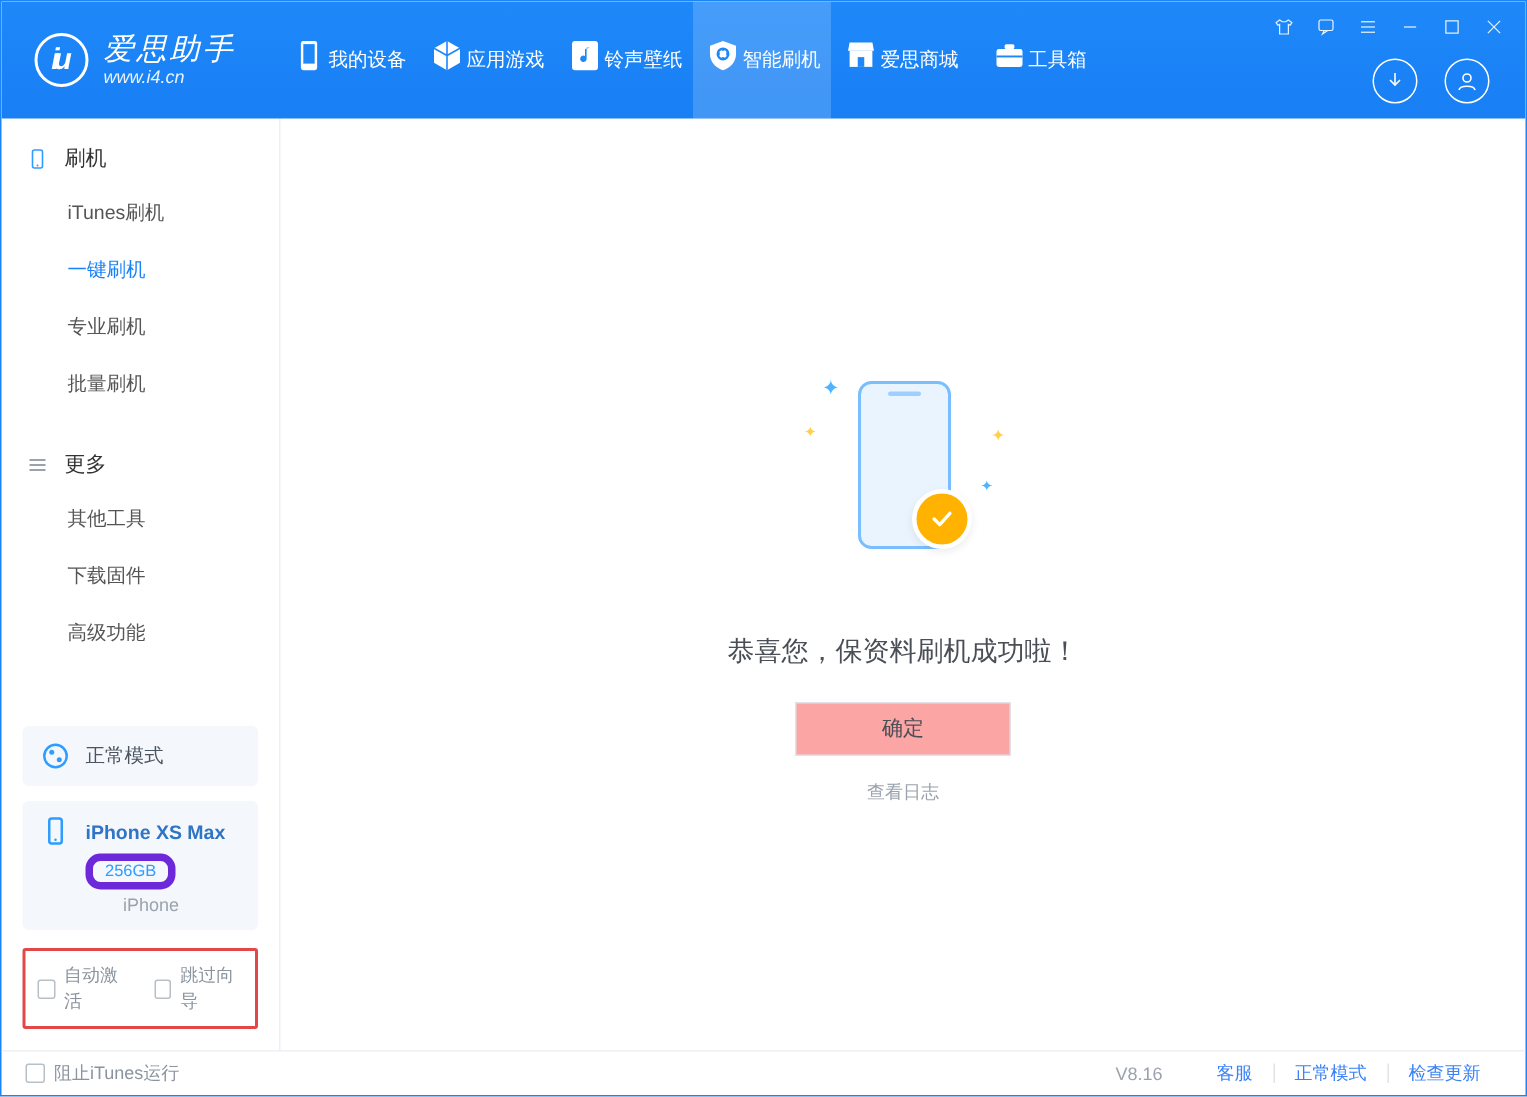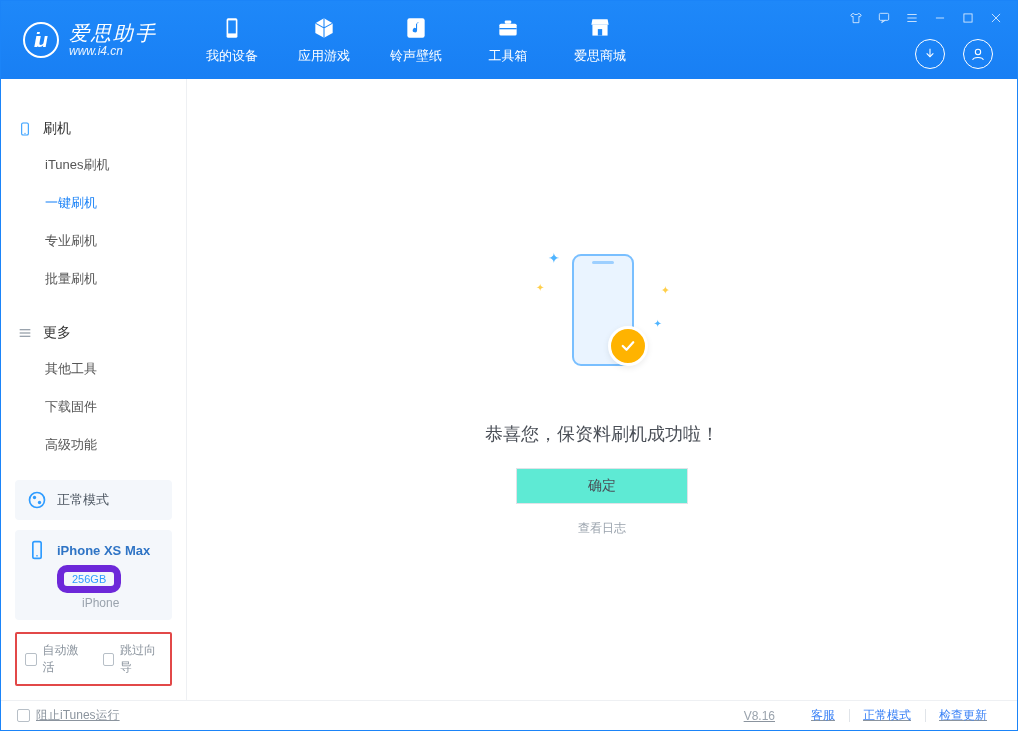--- a/index.html
+++ b/index.html
@@ -16,70 +16,70 @@
 }
 .brand { display: flex; align-items: center; padding: 0 18px 0 22px; min-width: 185px; }
 .brand-logo { width: 36px; height: 36px; border: 2px solid #fff; border-radius: 50%; display: flex; align-items: center; justify-content: center; font-weight: bold; font-size: 20px; font-style: italic; letter-spacing: -4px; padding-right: 4px; }
 .brand-text { margin-left: 10px; display: flex; flex-direction: column; justify-content: center; line-height: 1.15; font-style: italic; }
 .brand-text .cn { font-size: 20px; letter-spacing: 2px; }
 .brand-text .url { font-size: 12px; opacity: .9; }
 
 .navs { display: flex; align-items: stretch; }
 .nav-item {
   width: 92px;
-  display: flex; flex-direction: column; align-items: center; justify-content: center;
+  display: flex; flex-direction: row; align-items: center; justify-content: center;
   font-size: 13px; cursor: pointer; position: relative;
 }
 .nav-item.active { background: rgba(255,255,255,.18); }
 .nav-item .ic { width: 26px; height: 26px; margin-bottom: 6px; display:flex;align-items:center;justify-content:center; }
 .nav-item .ic svg { width:100%;height:100%;fill:#fff; }
 
 .win-tools { position: absolute; top: 8px; right: 12px; display: flex; gap: 10px; }
 .win-tools .tool { width: 18px; height: 18px; display:flex;align-items:center;justify-content:center;cursor:pointer;opacity:.9; }
 .win-tools .tool svg{width:14px;height:14px;stroke:#fff;fill:none;stroke-width:1.4;}
 
 .header-circles { position:absolute; right:24px; bottom:10px; display:flex; gap:18px;}
 .header-circles .circ { width:30px;height:30px;border:1.6px solid #fff;border-radius:50%;display:flex;align-items:center;justify-content:center;cursor:pointer;}
 .header-circles .circ svg{width:16px;height:16px;stroke:#fff;fill:none;stroke-width:1.6;}
 
 .body { display:flex; height: calc(731px - 78px - 30px - 2px); }
 .sidebar { width: 186px; border-right:1px solid #eef0f3; display:flex;flex-direction:column; }
-.side-scroll{flex:1;overflow:hidden;padding-top:33px;}
+.side-scroll{flex:1;overflow:hidden;padding-top:10px;}
 .sec-head{display:flex;align-items:center;padding:8px 18px 8px 16px;font-size:14px;color:#333;}
 .sec-head .mic{width:16px;height:16px;margin-right:10px;display:flex;align-items:center;justify-content:center;}
 .sec-head .mic svg{width:100%;height:100%;}
 .side-item{padding:10px 14px 10px 44px;font-size:13px;color:#555;cursor:pointer;}
 .side-item.active{color:#1a82f7;}
 
 .side-bottom{padding:0 14px;}
 .side-card{background:#f4f7fb;border-radius:4px;padding:10px 12px;margin-top:10px;display:flex;align-items:center;font-size:13px;color:#4b5560;}
 .side-card .cic{width:20px;height:20px;margin-right:10px;display:flex;align-items:center;justify-content:center;flex-shrink:0;}
 .side-card .cic svg{width:100%;height:100%;}
 .dev-card{flex-direction:column;align-items:flex-start;gap:2px;}
 .dev-card .row1{display:flex;align-items:center;width:100%;}
-.dev-card .cap-pill{display:inline-block;color:#2f9cff;border:7px solid #6d28d9;border-radius:10px;font-size:11px;padding:1px 8px;margin-left:30px;margin-top:3px;}
+.dev-card .cap-pill{display:inline-block;color:#2f9cff;border:5px solid #6d28d9;border-radius:10px;font-size:11px;padding:1px 8px;margin-left:30px;margin-top:3px;}
 .dev-card .sub{color:#9aa3ad;font-size:12px;margin-left:30px;margin-top:1px;padding-left:25px;}
 
 .options-row{margin:12px 14px 14px;border:2px solid #e24848;border-radius:2px;padding:8px 8px;display:flex;gap:18px;}
 .opt{display:flex;align-items:center;font-size:12px;color:#8b949e;cursor:pointer;}
 .opt .chk{width:13px;height:13px;border:1px solid #b7bfc7;border-radius:2px;margin-right:6px;}
 
 .main{flex:1;display:flex;flex-direction:column;align-items:center;justify-content:center;}
 .illus{position:relative;width:180px;height:160px;}
 .phone{position:absolute;top:12px;left:60px;width:62px;height:112px;border:2.5px solid #79bfff;border-radius:9px;background:#eaf4ff;}
 .phone::before{content:"";position:absolute;top:5px;left:50%;transform:translateX(-50%);width:22px;height:3px;border-radius:2px;background:#9dcfff;}
 .badge{position:absolute;top:84px;left:96px;width:40px;height:40px;border-radius:50%;background:#ffb300;border:3px solid #fff;box-shadow:0 2px 6px rgba(0,0,0,.08);display:flex;align-items:center;justify-content:center;}
 .badge svg{width:18px;height:18px;stroke:#fff;fill:none;stroke-width:3;stroke-linecap:round;stroke-linejoin:round;}
 .sprk{position:absolute;color:#9ed4ff;font-size:14px;}
 .s1{top:8px;left:36px;color:#4fb4ff;} .s2{top:40px;left:24px;font-size:10px;color:#ffcf4a;} .s3{top:42px;right:22px;font-size:11px;color:#ffcf4a;} .s4{top:76px;right:30px;font-size:10px;color:#4fb4ff;}
 .headline{margin-top:20px;font-size:18px;color:#4a4f57;}
-.confirm-btn{margin-top:22px;width:172px;height:36px;border:1px solid #dfe3e8;background:#5eead4;font-size:14px;color:#4a4f57;cursor:pointer;}
+.confirm-btn{margin-top:22px;width:144px;height:36px;border:1px solid #dfe3e8;background:#fca5a5;font-size:14px;color:#4a4f57;cursor:pointer;}
 .loglink{margin-top:16px;font-size:12px;color:#9aa3ad;cursor:pointer;text-decoration:none;}
 
-.statusbar{position:absolute;bottom:0;left:0;right:0;height:30px;border-top:1px solid #eef0f3;display:flex;align-items:center;font-size:12px;color:#8b949e;padding:0 16px;text-decoration:underline;}
+.statusbar{position:absolute;bottom:0;left:0;right:0;height:30px;border-top:1px solid #eef0f3;display:flex;align-items:center;font-size:12px;color:#8b949e;padding:0 16px;}
 .statusbar .lchk{display:flex;align-items:center;cursor:pointer;}
 .statusbar .lchk .chk{width:13px;height:13px;border:1px solid #b7bfc7;border-radius:2px;margin-right:6px;}
 .statusbar .spacer{flex:1;}
 .statusbar .ver{color:#9aa3ad;margin-right:22px;}
 .statusbar .lnk{color:#3b82f6;cursor:pointer;padding:0 14px;position:relative;}
 .statusbar .lnk+.lnk::before{content:"";position:absolute;left:0;top:2px;bottom:2px;width:1px;background:#e0e4e9;}
 </style>
 </head>
 <body>
 
@@ -112,39 +112,49 @@
       </div>
       <div class="nav-item">
         <span class="ic">
           <svg viewBox="0 0 24 24">
             <rect x="4" y="3" width="16" height="18" rx="2" fill="#fff"></rect>
             <path d="M13 7v7a2 2 0 11-1-1.7V8l3-.8" fill="#1e88f9"></path>
           </svg>
         </span>
         <span>铃声壁纸</span>
       </div>
+      <div class="nav-item active">
+        <span class="ic">
+          <svg viewBox="0 0 24 24">
+            <path d="M12 3l8 3v5c0 5-3.5 8.5-8 10-4.5-1.5-8-5-8-10V6z" fill="#fff"></path>
+            <circle cx="12" cy="11" r="3.2" fill="none" stroke="#1e88f9" stroke-width="1.6"></circle>
+            <path d="M12 7.8v1.2M12 13v1.2M8.8 11h1.2M14 11h1.2" stroke="#1e88f9" stroke-width="1.6"></path>
+          </svg>
+        </span>
+        <span>智能刷机</span>
+      </div>
+      <div class="nav-item">
+        <span class="ic">
+          <svg viewBox="0 0 24 24">
+            <path d="M5 4h14l1 5H4z" fill="#fff"></path>
+            <rect x="5" y="9" width="14" height="10" fill="#fff"></rect>
+            <rect x="10" y="13" width="4" height="6" fill="#1e88f9"></rect>
+          </svg>
+        </span>
+        <span>爱思商城</span>
+      </div>
       <div class="nav-item">
         <span class="ic">
           <svg viewBox="0 0 24 24">
             <rect x="4" y="8" width="16" height="11" rx="1.5" fill="#fff"></rect>
             <rect x="9" y="5" width="6" height="3" rx="1" fill="#fff"></rect>
             <rect x="4" y="12" width="16" height="1.2" fill="#1e88f9"></rect>
           </svg>
         </span>
         <span>工具箱</span>
-      </div>
-      <div class="nav-item">
-        <span class="ic">
-          <svg viewBox="0 0 24 24">
-            <path d="M5 4h14l1 5H4z" fill="#fff"></path>
-            <rect x="5" y="9" width="14" height="10" fill="#fff"></rect>
-            <rect x="10" y="13" width="4" height="6" fill="#1e88f9"></rect>
-          </svg>
-        </span>
-        <span>爱思商城</span>
       </div>
     </div>
 
   <div class="win-tools">
     <div class="tool">
         <svg viewBox="0 0 24 24">
           <path d="M7 4l-4 3 2 3 2-1v11h10V9l2 1 2-3-4-3-3 2h-4z"></path>
         </svg>
       </div>
     <div class="tool">

